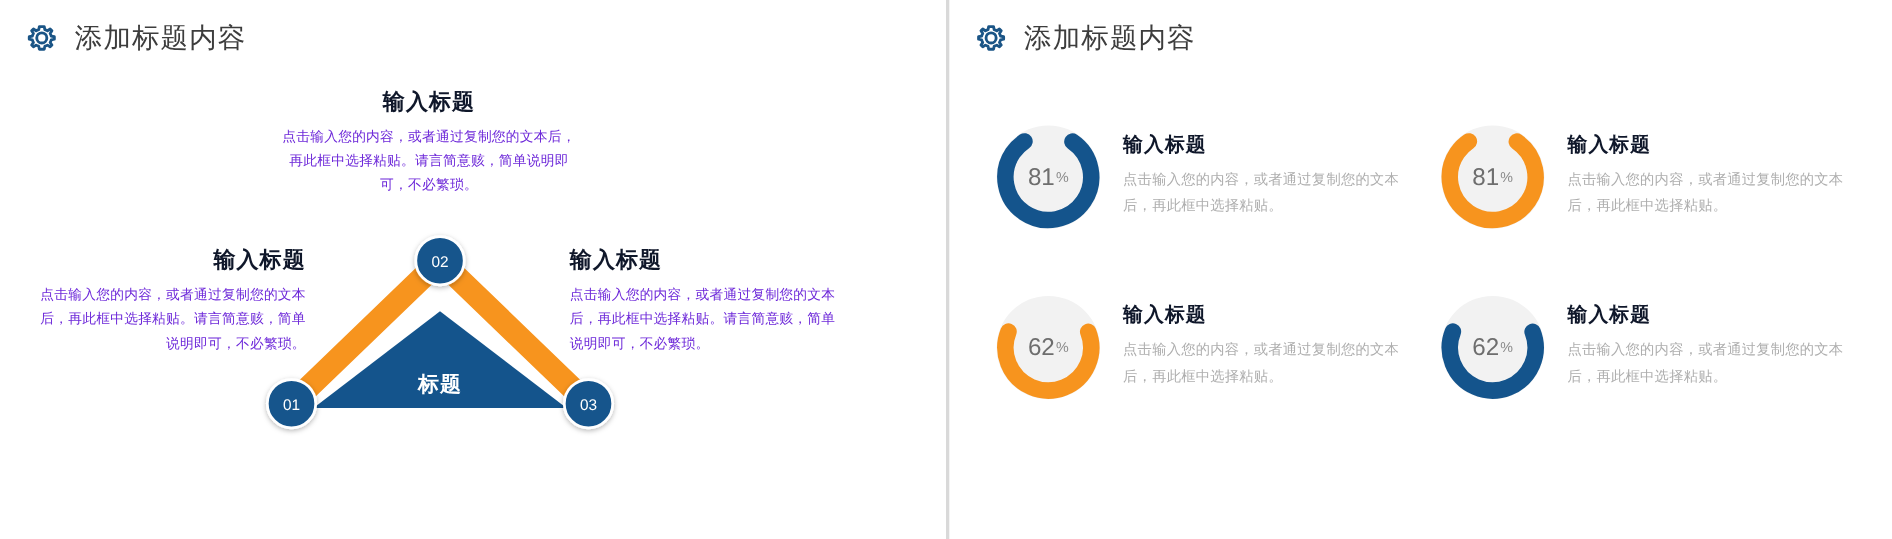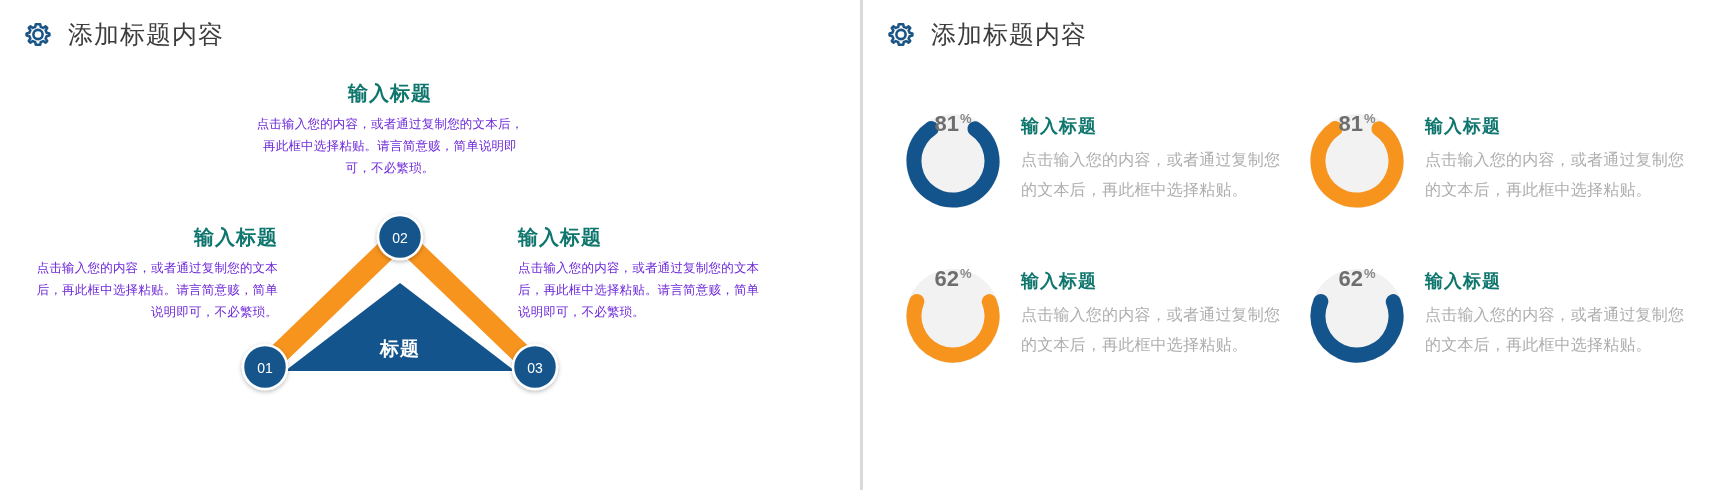--- a/index.html
+++ b/index.html
@@ -71,21 +71,21 @@
     overflow: visible;
   }
 
   .lbl {
     position: absolute;
     box-sizing: border-box;
   }
   .lbl-title {
     font-size: 20px;
     font-weight: bold;
-    color: #0f766e;
+    color: #0f172a;
     letter-spacing: 1px;
     margin: 0 0 10px 0;
     line-height: 1.1;
   }
   .lbl-body {
     font-size: 12.5px;
     color: #6d28d9;
     line-height: 1.75;
     margin: 0;
     letter-spacing: 0.2px;
@@ -137,42 +137,42 @@
     height: 100px;
     display: block;
   }
   .donut-value {
     position: absolute;
     left: 0;
     top: 0;
     width: 100px;
     height: 100px;
     display: flex;
+    align-items: center;
     justify-content: center;
     font-size: 22px;
     color: #6e6e6e;
     letter-spacing: 0px;
     pointer-events: none;
-    font-weight: bold;
   }
   .donut-value .pct {
     font-size: 13px;
     margin-left: 1px;
     color: #8a8a8a;
   }
   .donut-text {
     flex: 1 1 auto;
     min-width: 0;
   }
   .donut-text .lbl-title {
     font-size: 18px;
     margin-bottom: 9px;
   }
   .donut-text .lbl-body {
-    font-size: 16px;
+    font-size: 13px;
     line-height: 1.85;
     color: #aeaeae;
   }
 </style>
 </head>
 <body>
 
 <div class="deck">
 
   <section class="slide left-slide">

